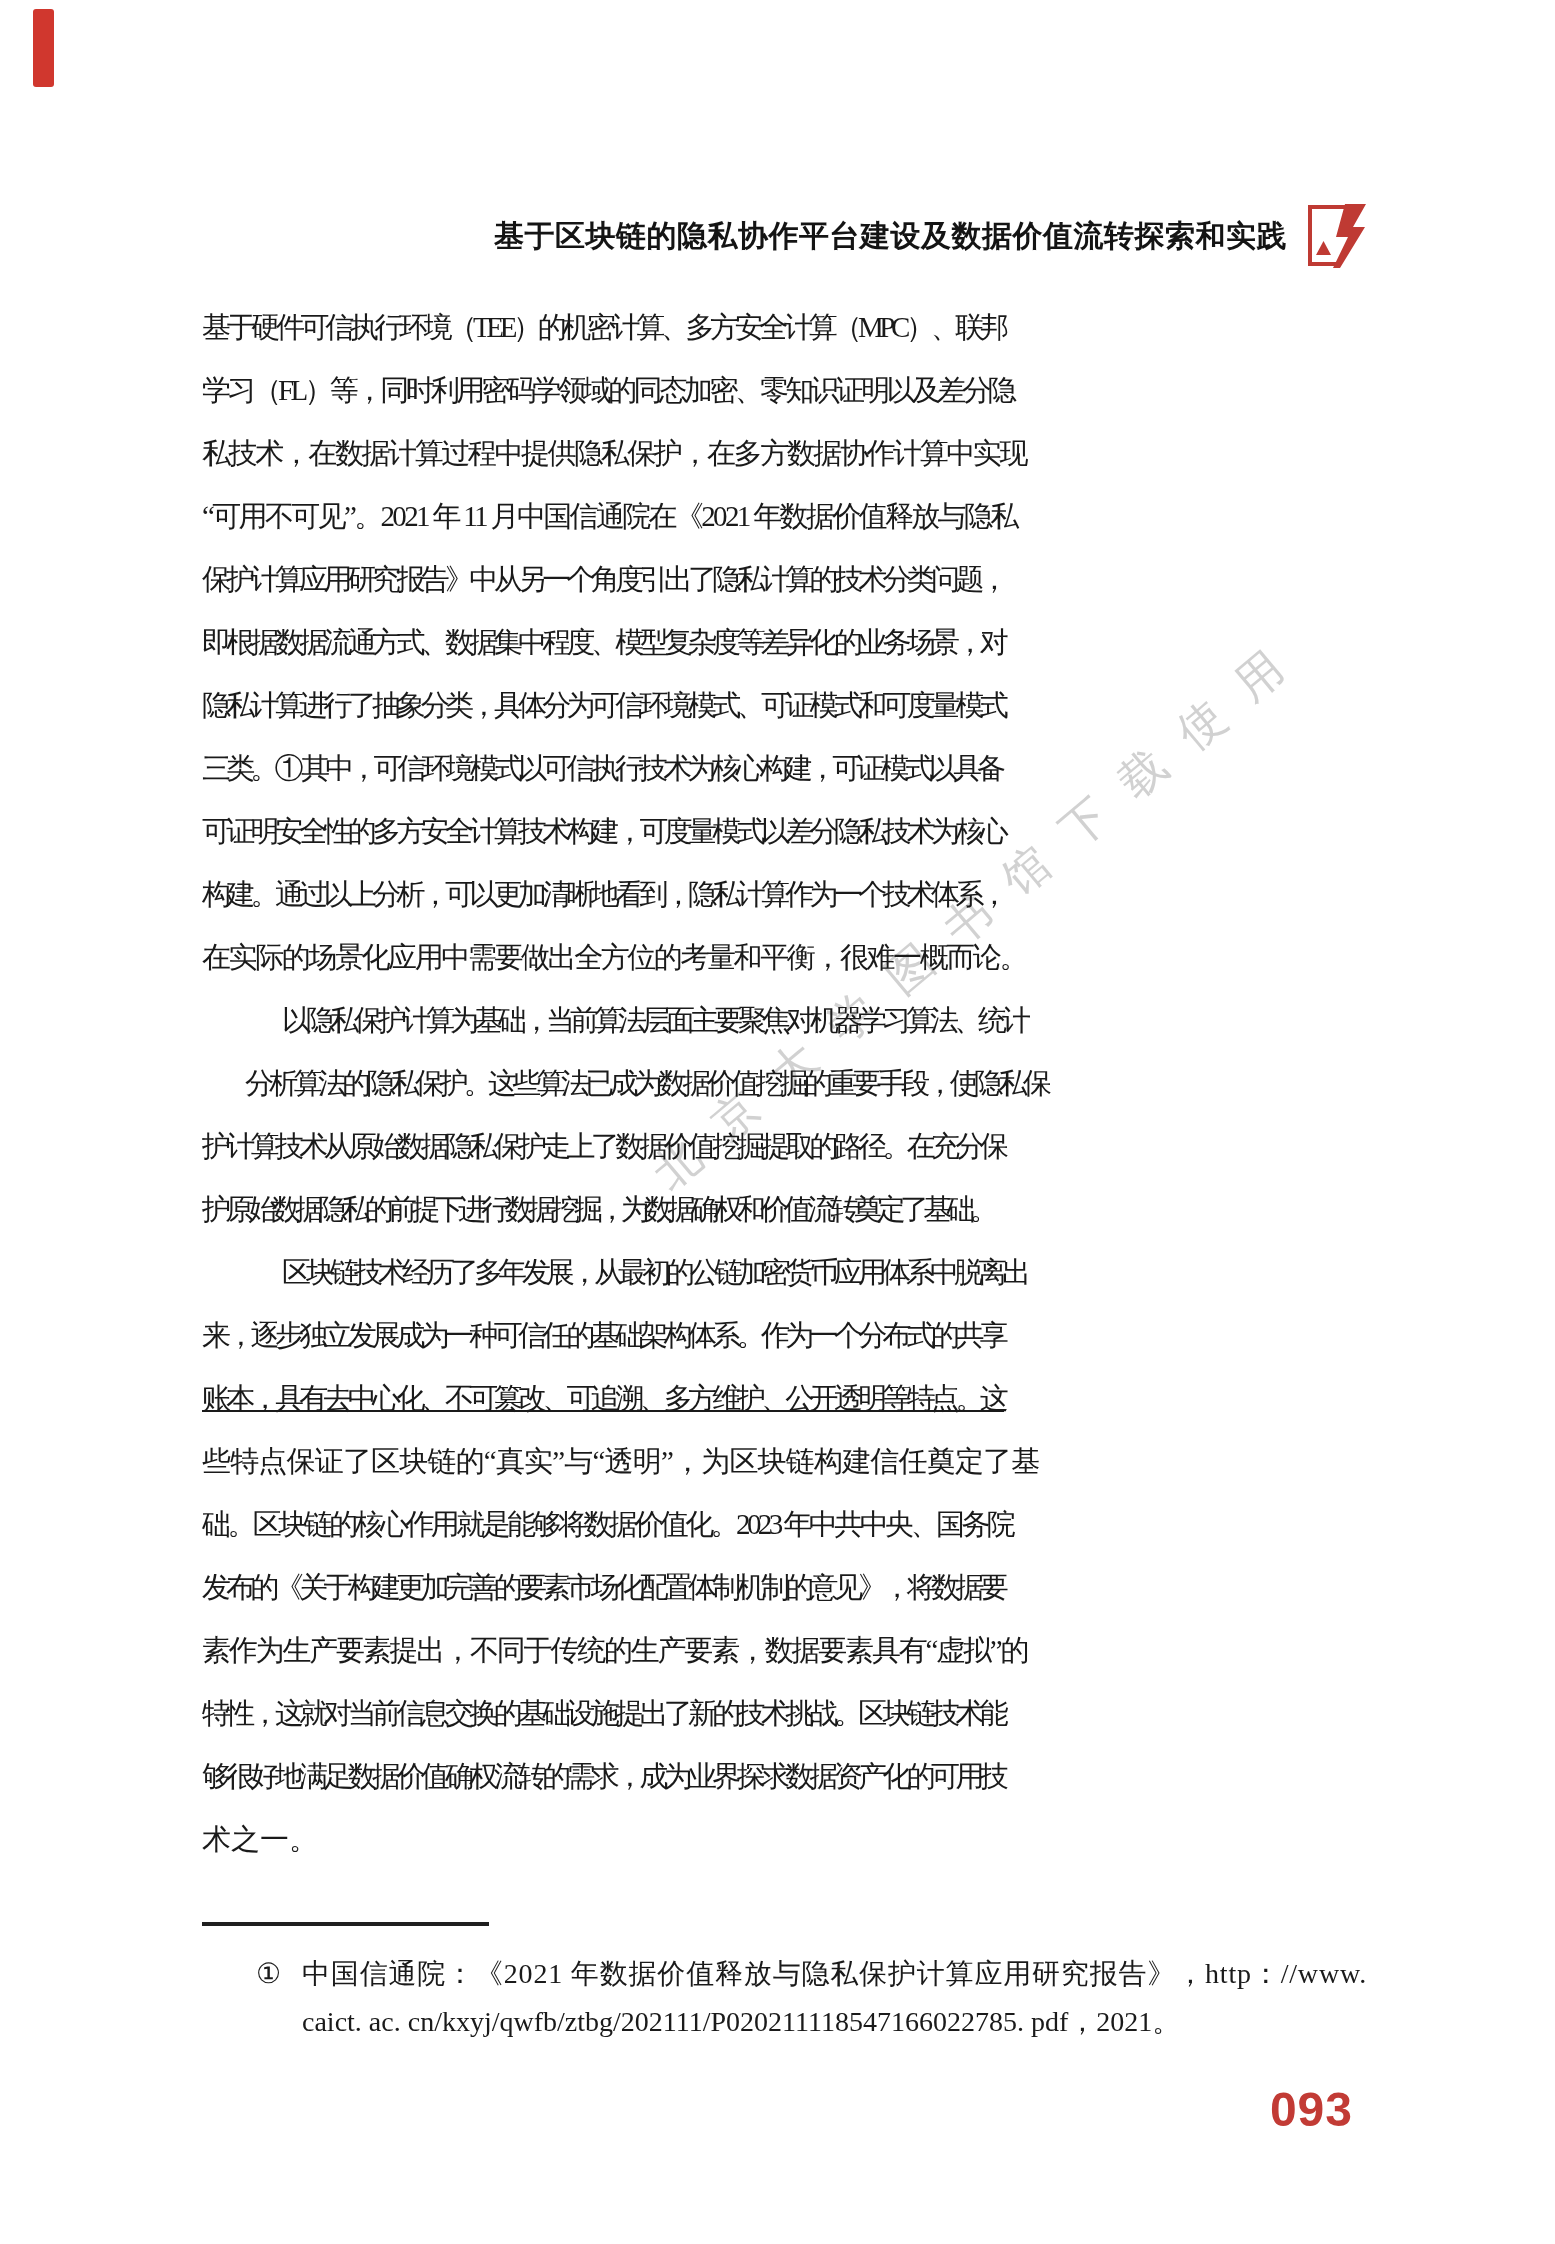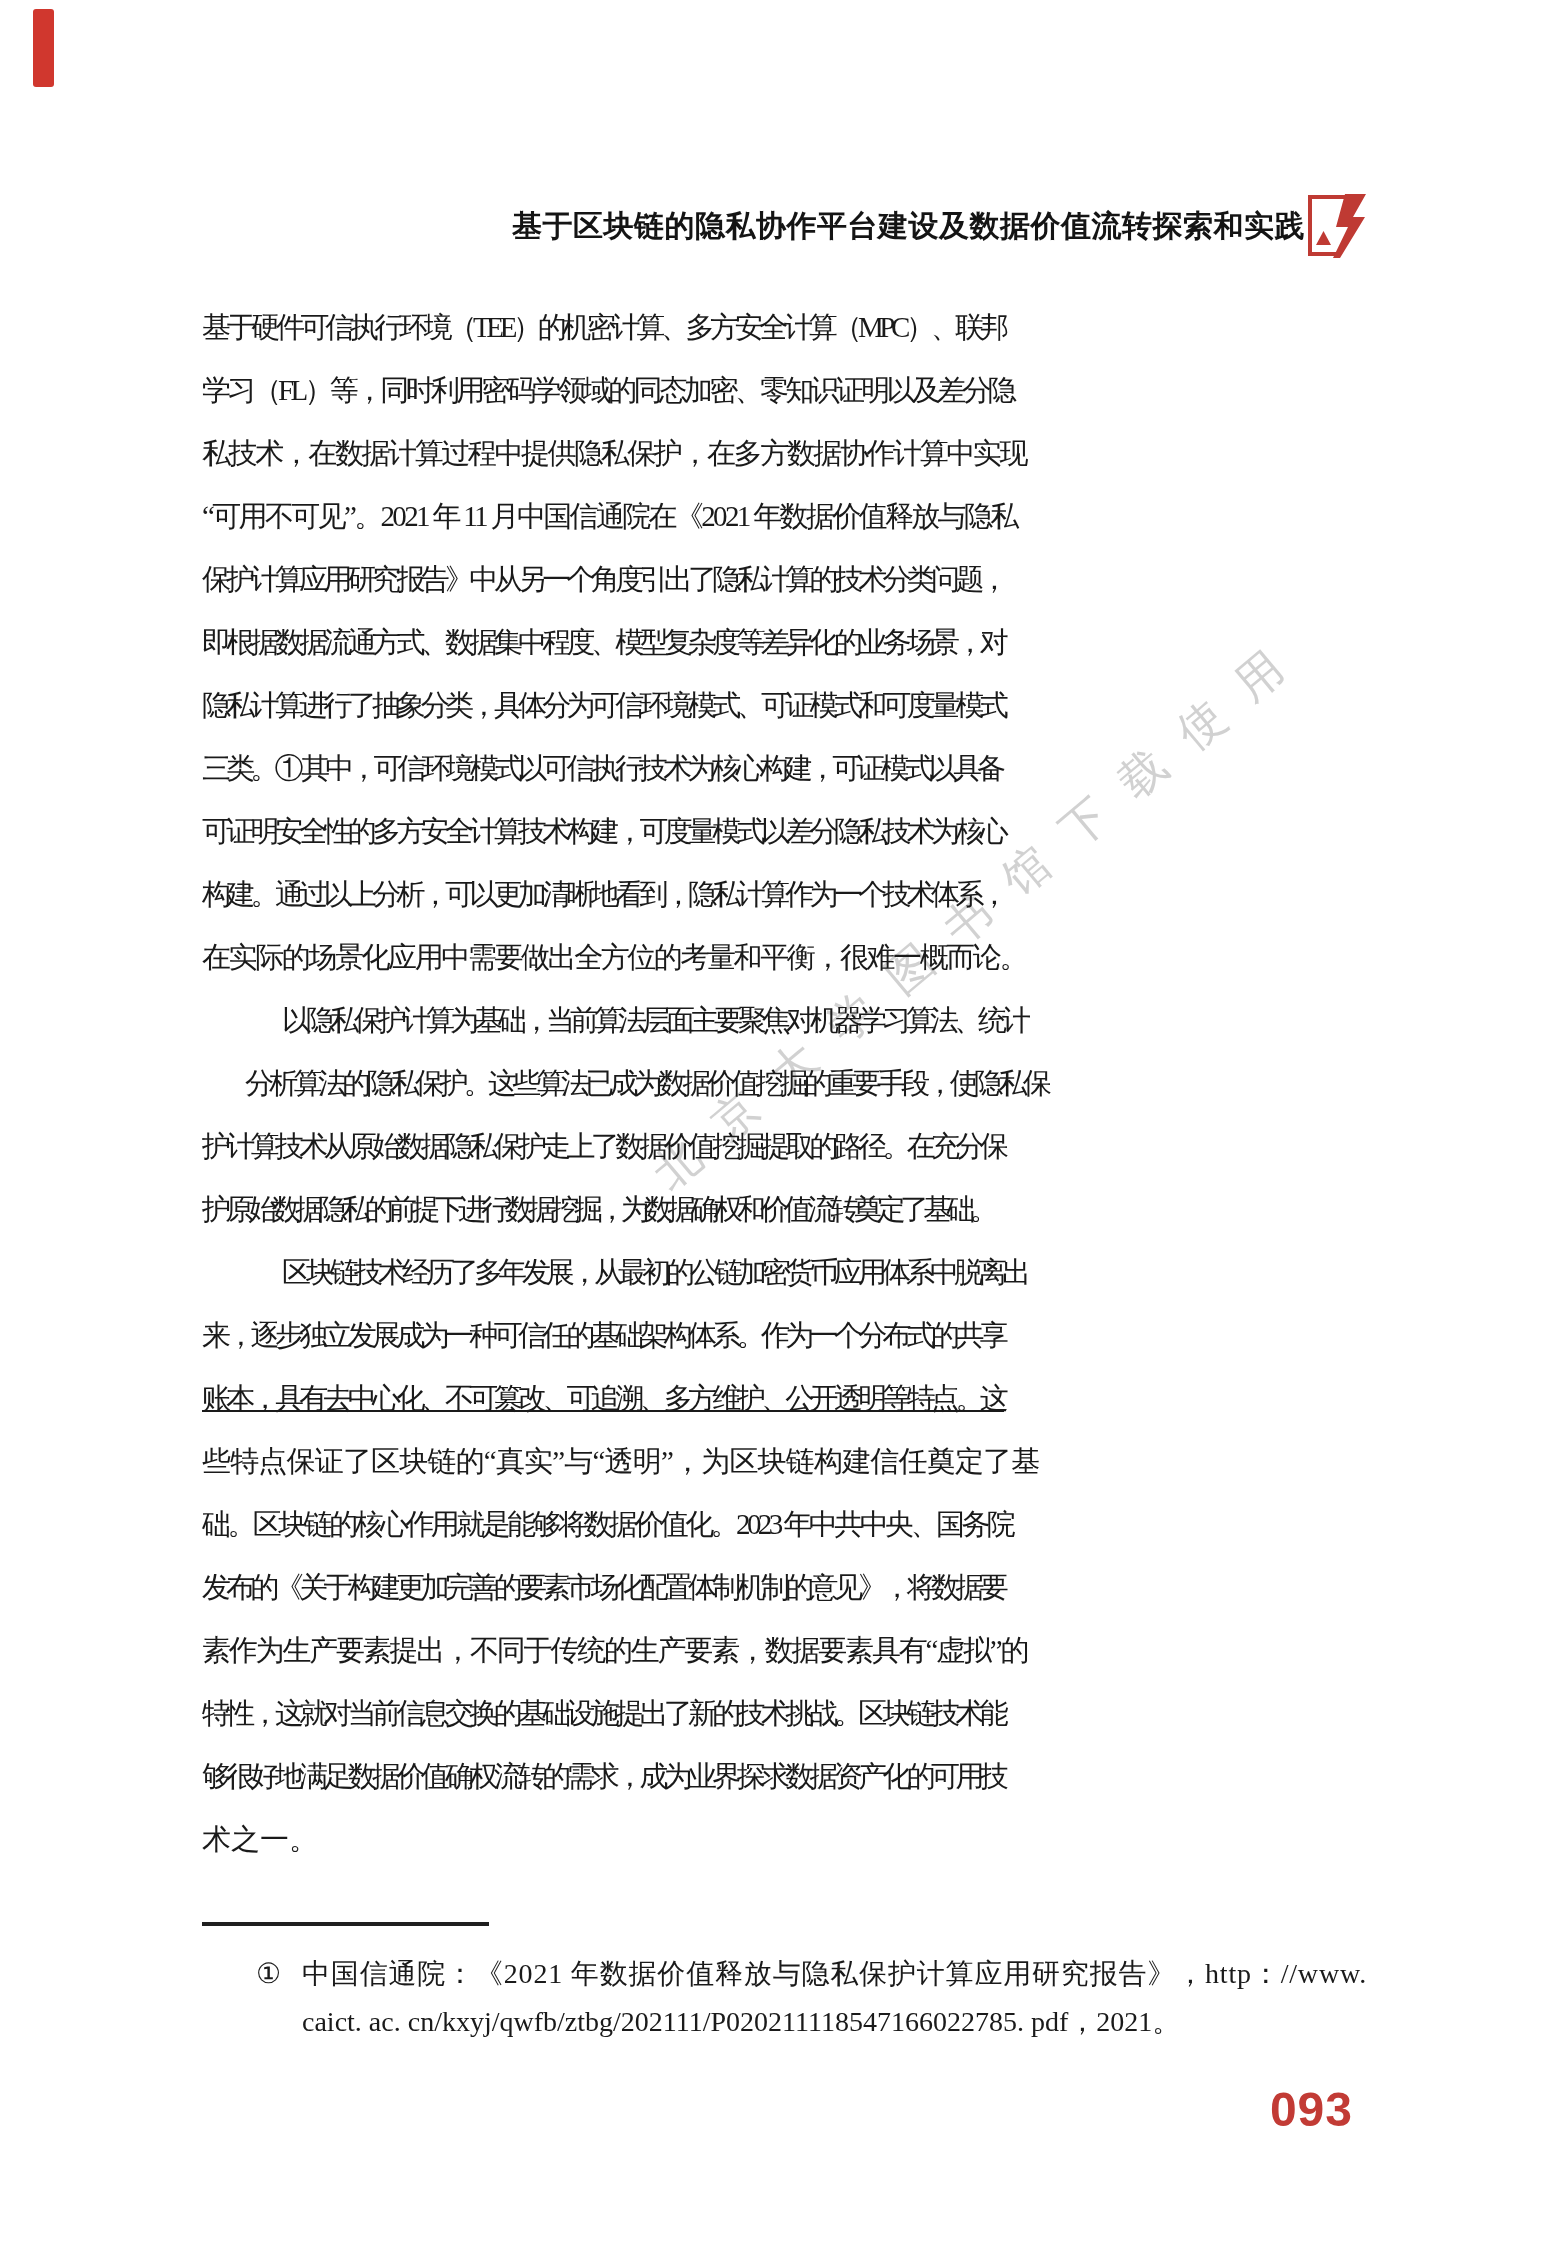--- a/index.html
+++ b/index.html
@@ -8,22 +8,22 @@
     font-family:"Liberation Serif","DejaVu Serif",serif;
     overflow:hidden;
   }
   
   .corner-tab{
     position:absolute;left:33px;top:9px;width:21px;height:78px;
     border-radius:3px;
   }
   
   .page-header{
-    position:absolute;left:202px;top:185px;width:1165px;height:82px;
-    display:flex;justify-content:flex-end;align-items:center;gap:0;
+    position:absolute;left:202px;top:195px;width:1165px;height:82px;
+    display:flex;justify-content:flex-end;align-items:center;gap:18px;
   }
   .page-title{
     font-family:"Liberation Sans","DejaVu Sans",sans-serif;
     font-weight:bold;font-size:30px;color:#141414;letter-spacing:0.5px;
     white-space:nowrap;
   }
   .logo{width:62px;height:66px;flex:0 0 auto;}
   
   .watermark{
     position:absolute;left:455px;top:880px;width:1050px;

